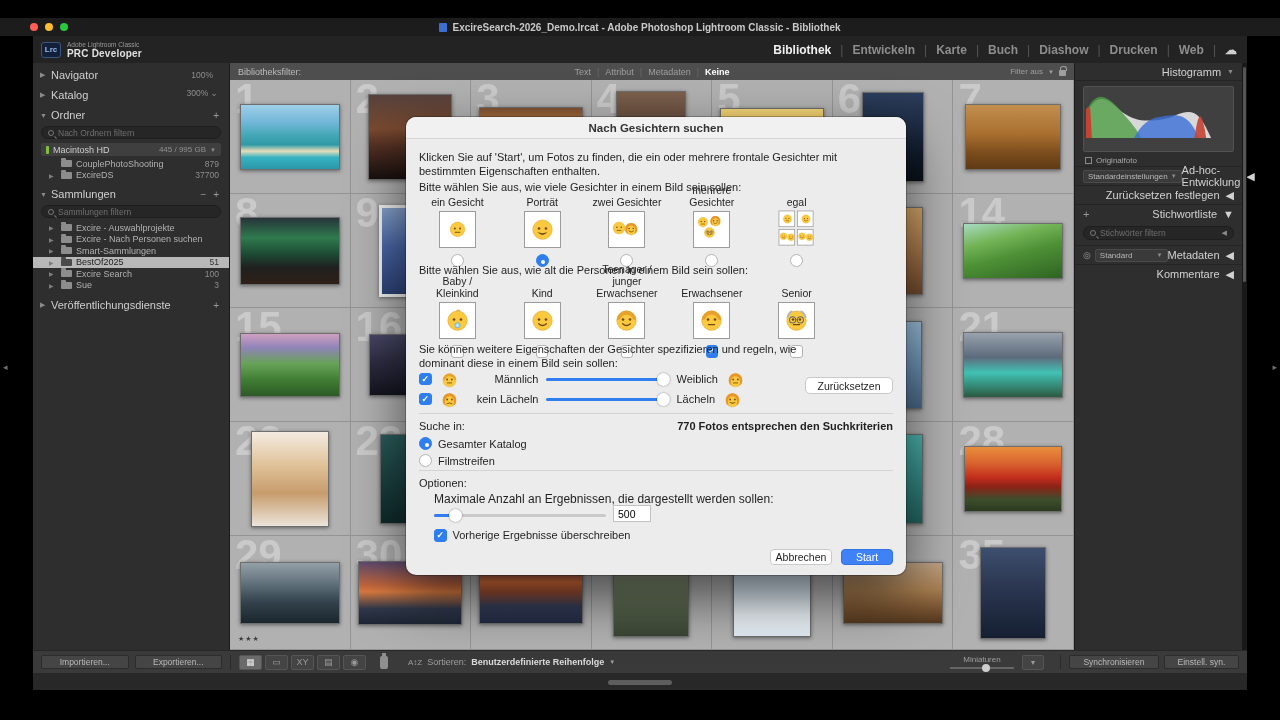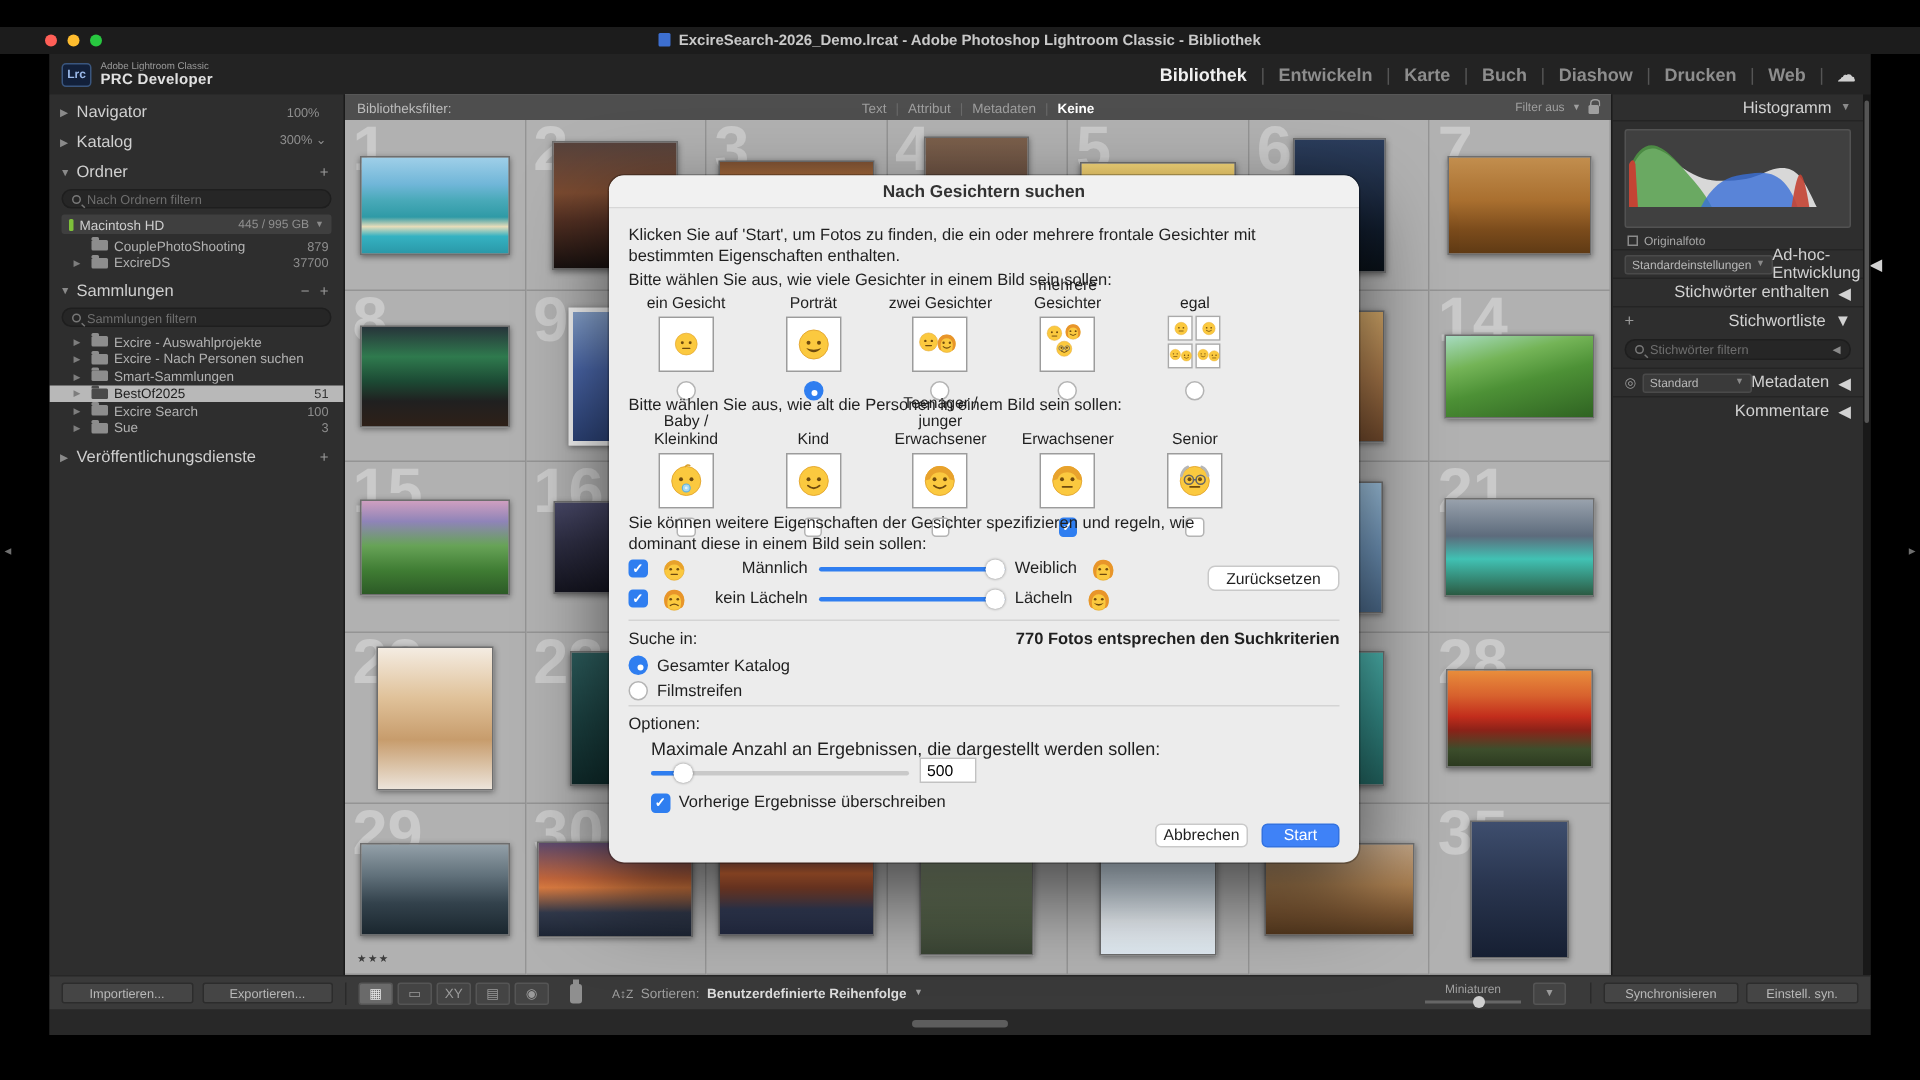--- a/index.html
+++ b/index.html
@@ -535,21 +535,21 @@
             <span>Standardeinstellungen</span>
             <span class="dd">▼</span>
           </span>
           <span class="right">
             <span>Ad-hoc-Entwicklung</span>
             <span class="tri">◀</span>
           </span>
         </div>
         <div class="rp-row">
           <span class="right" style="margin-left:auto;">
-            <span>Stichwörter enthalten</span>
+            <span>Zurücksetzen festlegen</span>
             <span class="tri">◀</span>
           </span>
         </div>
         <div class="rp-row">
           <span class="plus">+</span>
           <span class="right">
             <span>Stichwortliste</span>
             <span class="tri">▼</span>
           </span>
         </div>

